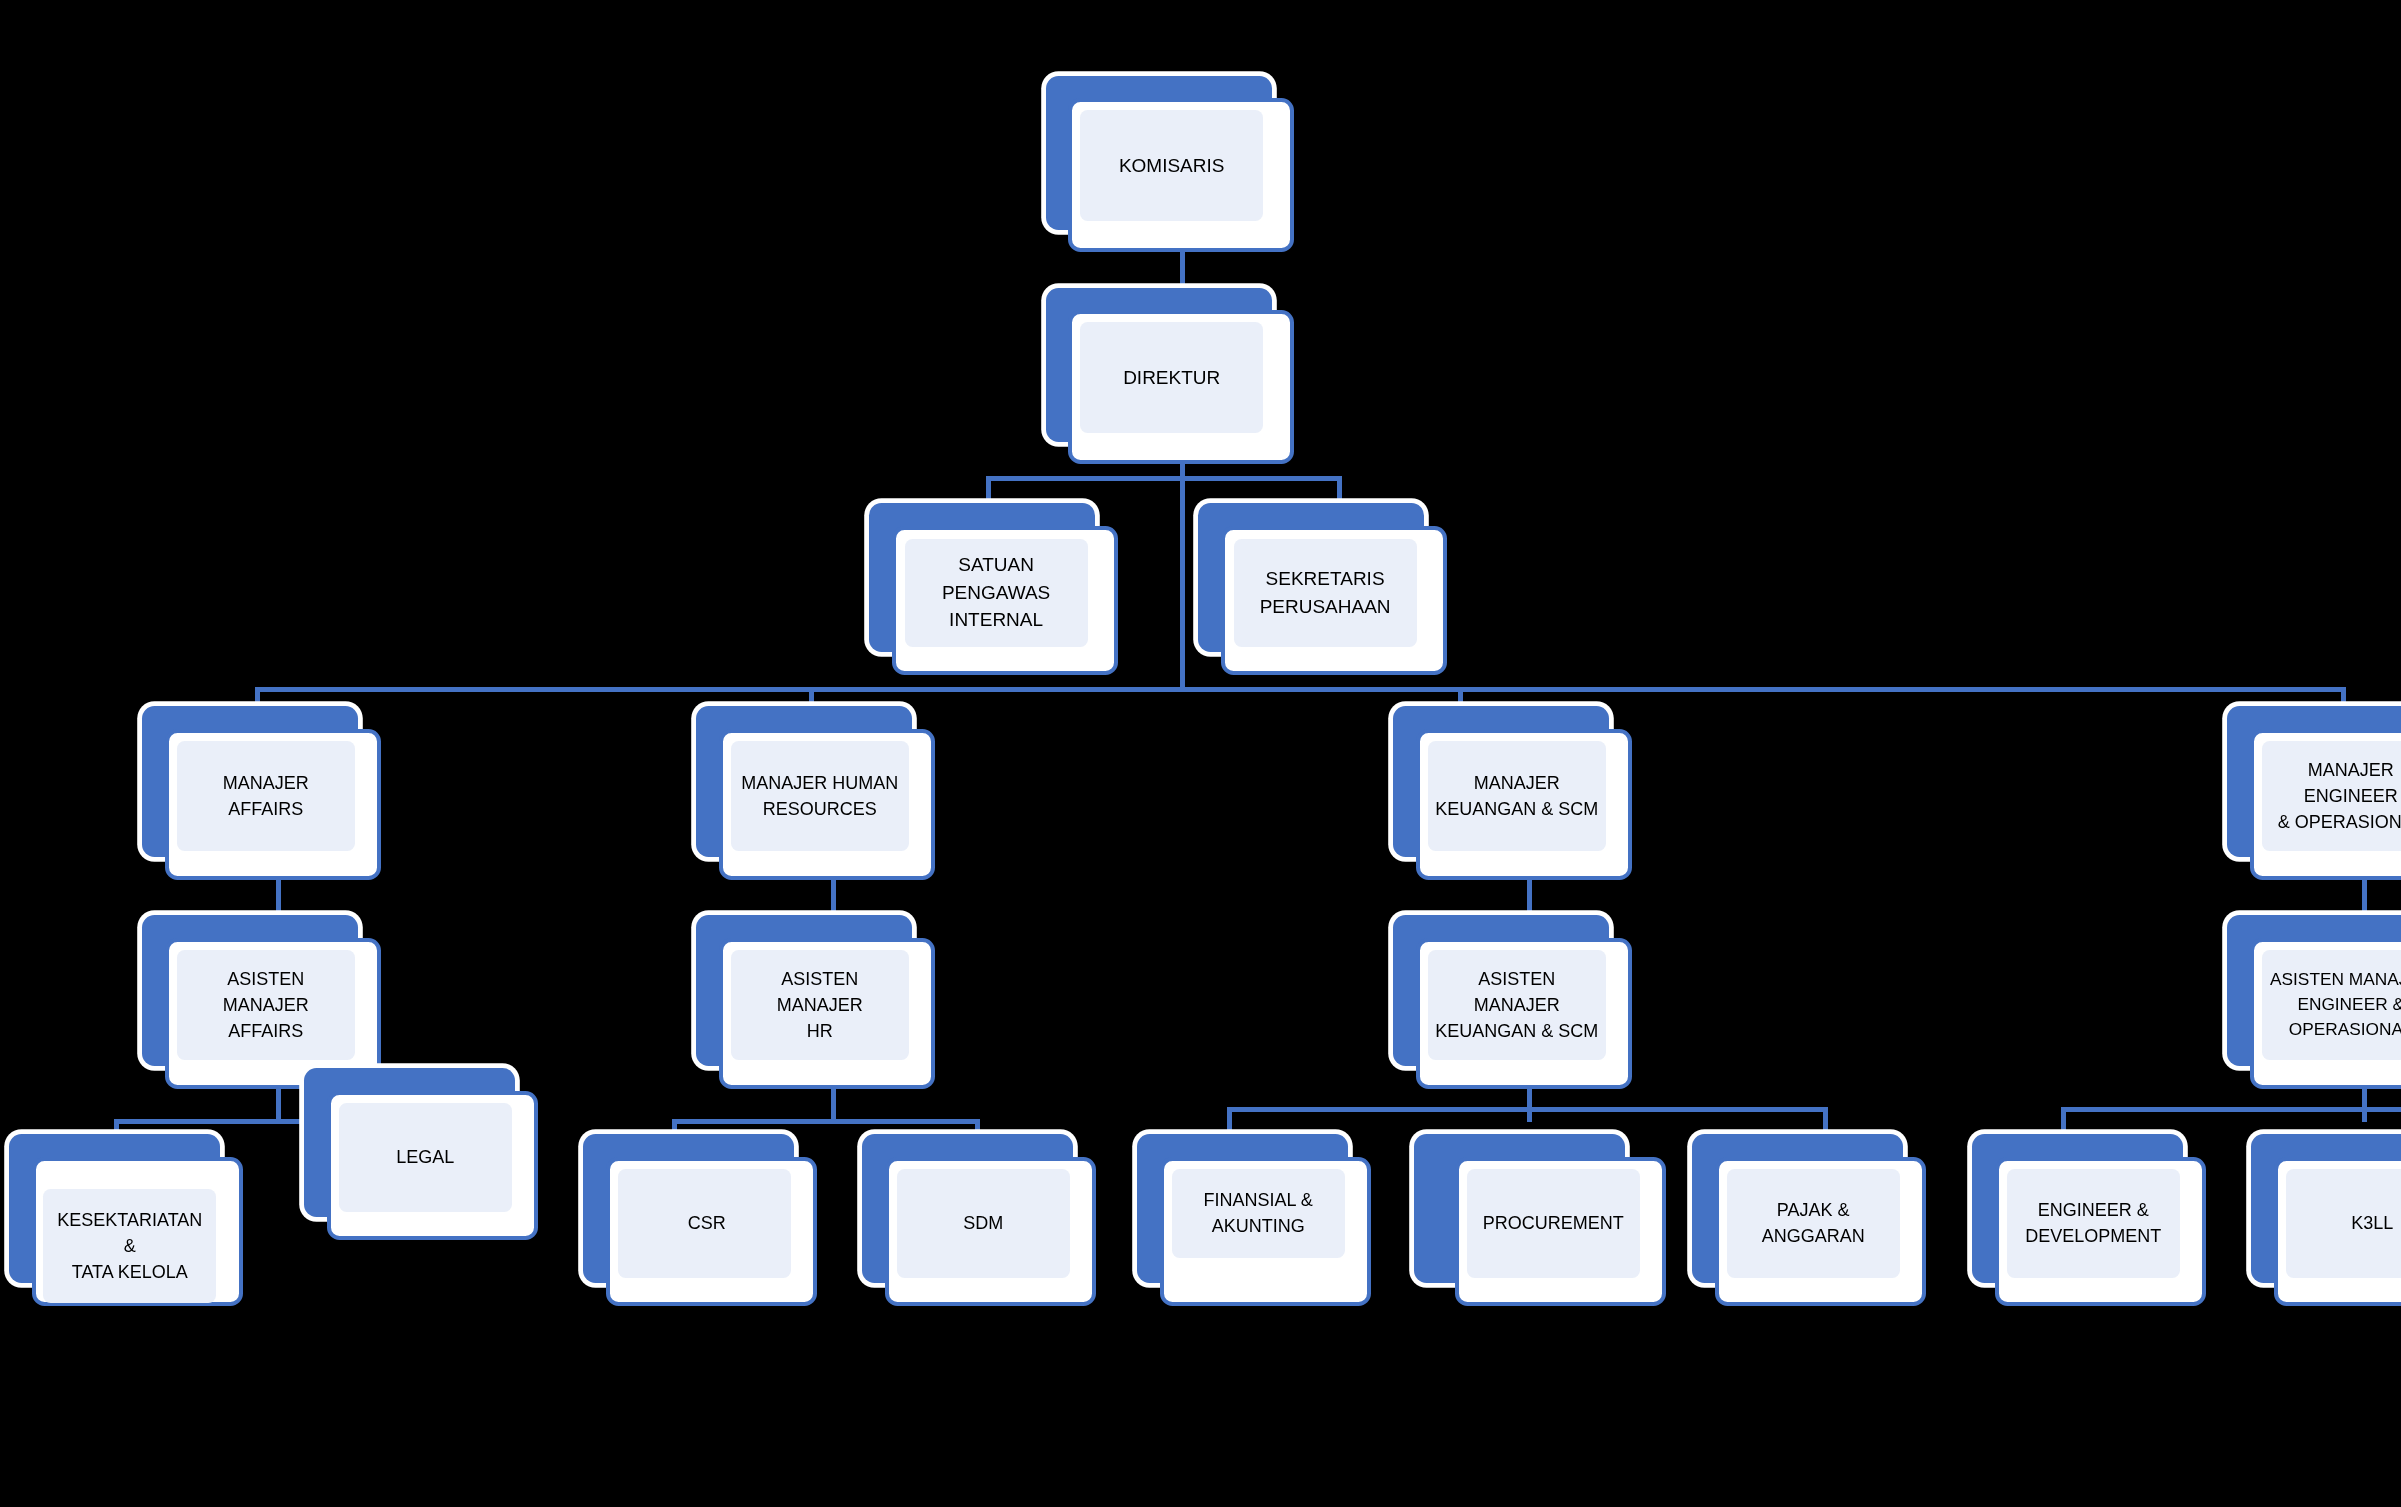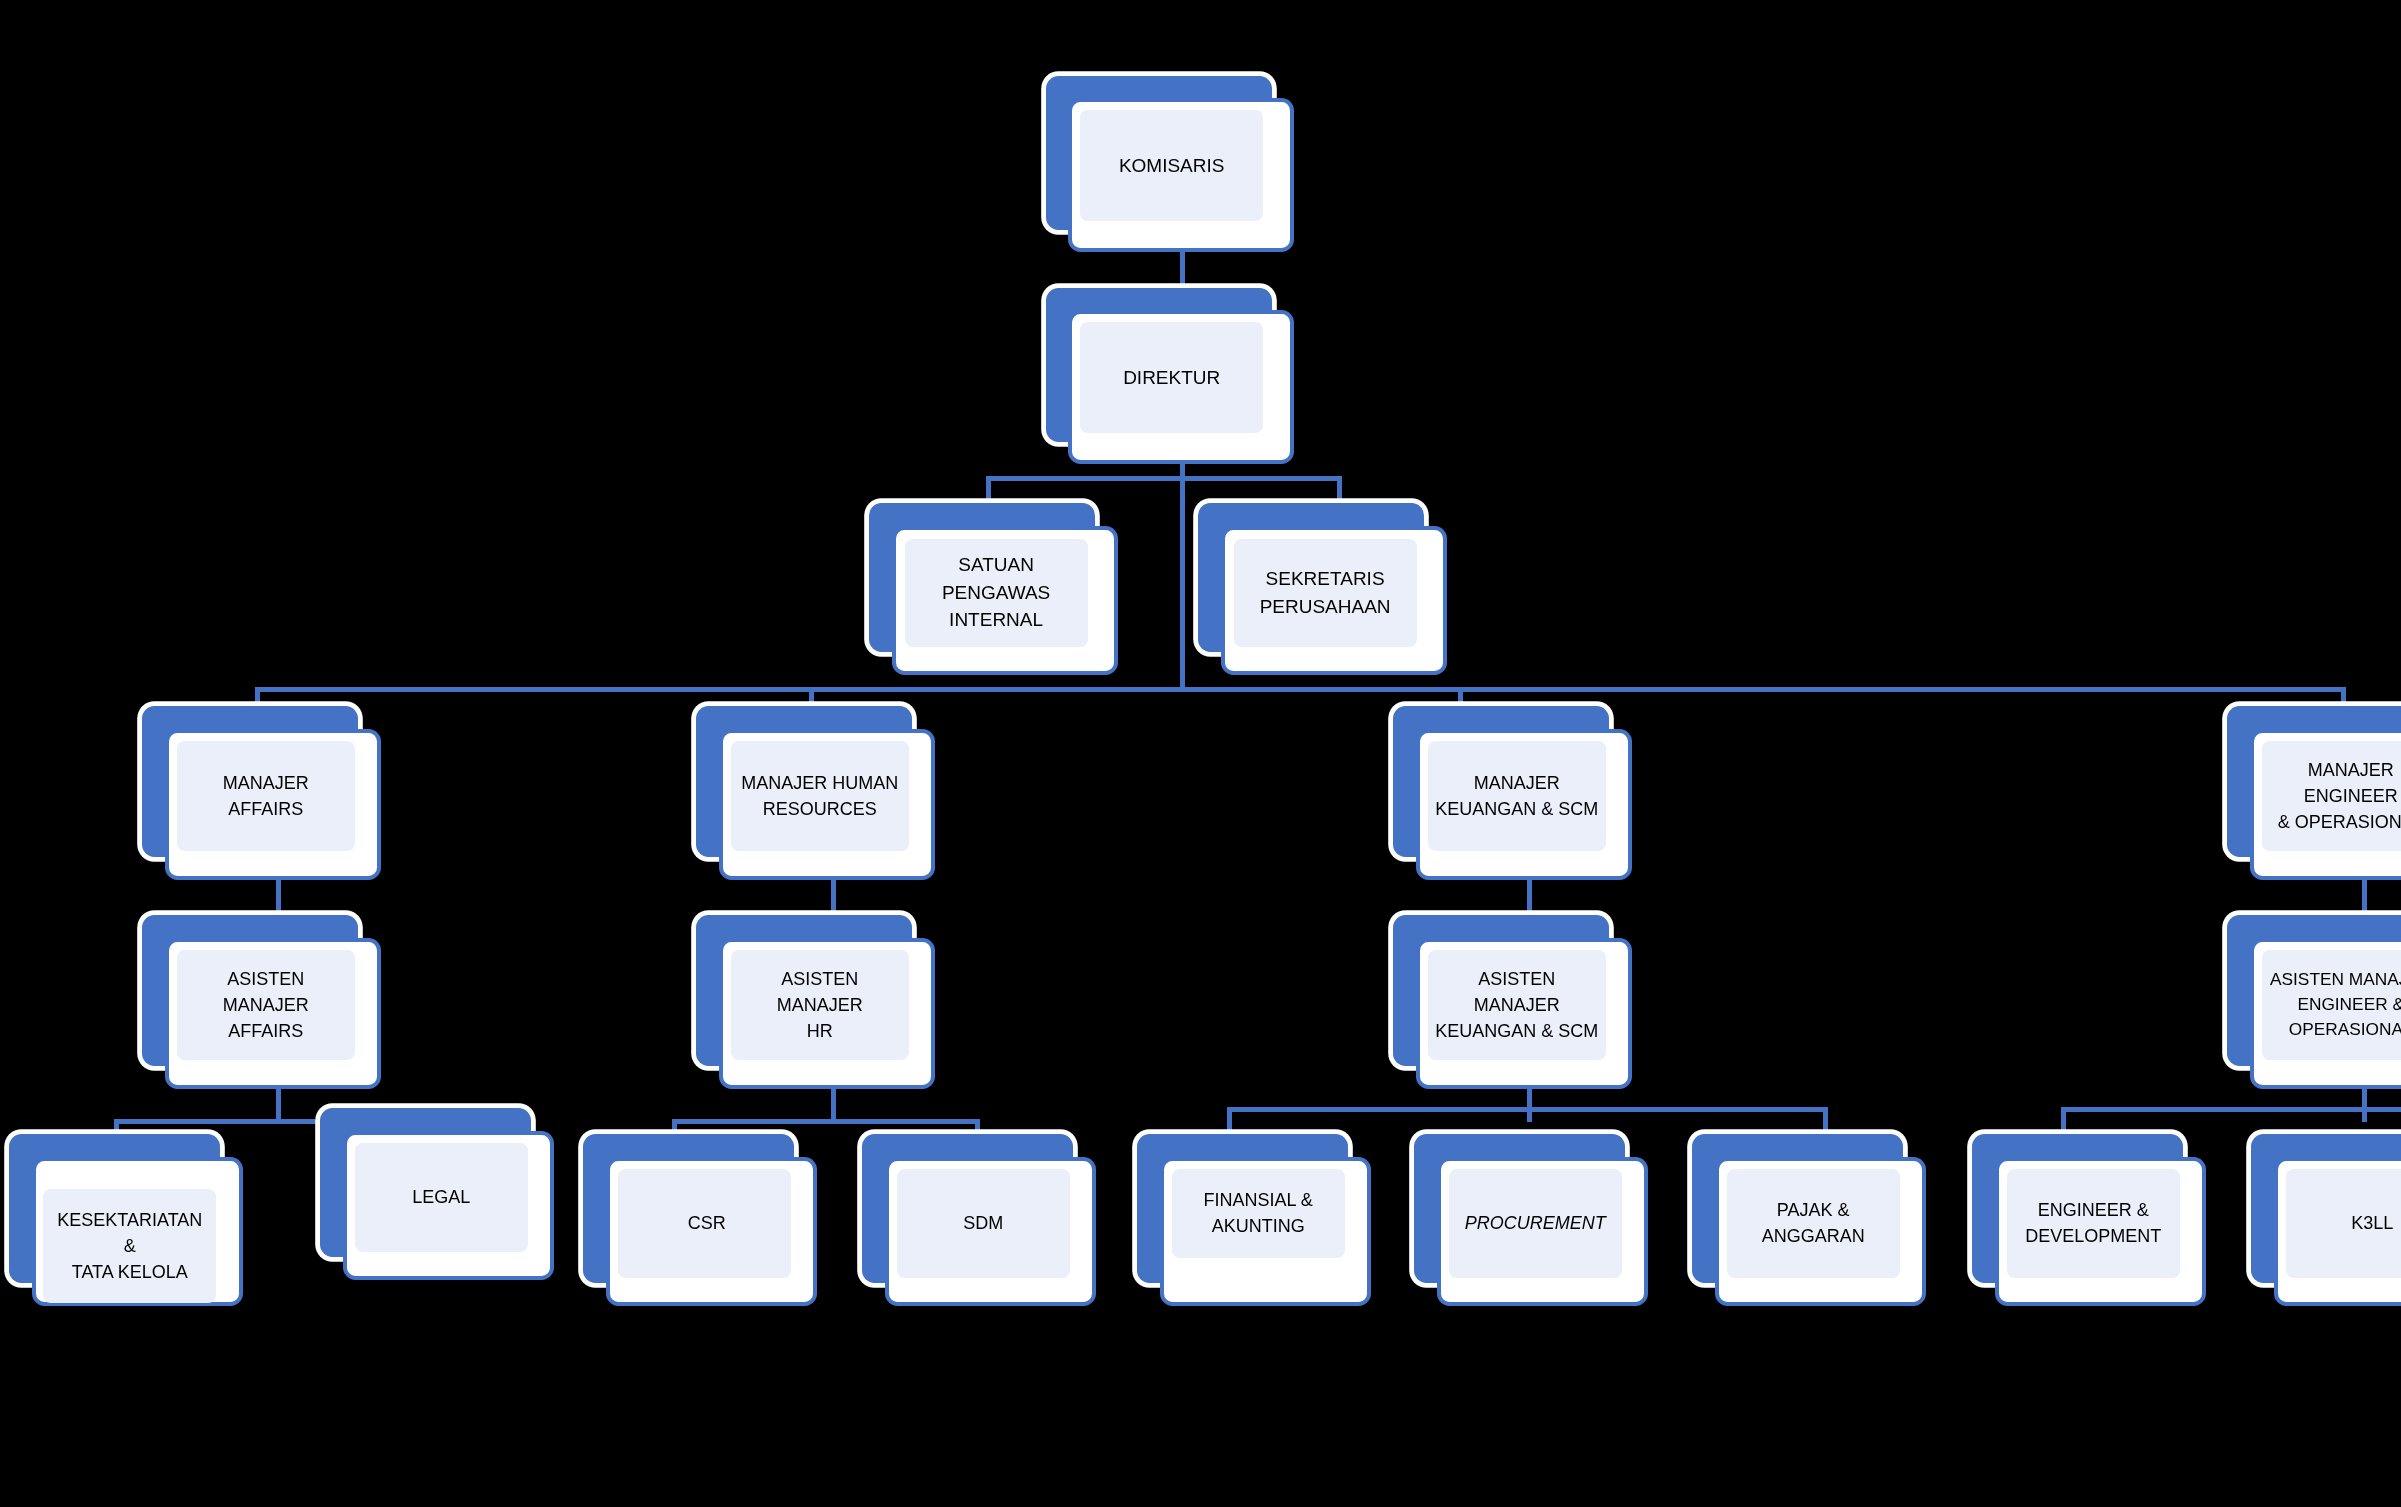--- a/index.html
+++ b/index.html
@@ -204,21 +204,21 @@
   </div>
 
   <div class="node" style="left:8.6px; top:1134px; width:211px; height:149px;">
     <div class="plate"></div>
     <div class="card" style="left:23px; top:23px; width:211px; height:149px;">
       <div class="fill" style="left:7.7px; top:7.7px; width:173px; height:114px; font-size:18px;margin-top:20px;">KESEKTARIATAN &amp;
 TATA KELOLA</div>
     </div>
   </div>
 
-  <div class="node" style="left:304px; top:1108px; width:211px; height:149px;margin-left:16px;">
+  <div class="node" style="left:304px; top:1068px; width:211px; height:149px;">
     <div class="plate"></div>
     <div class="card" style="left:23px; top:23px; width:211px; height:149px;">
       <div class="fill" style="left:7.7px; top:7.7px; width:173px; height:109px; font-size:18px;">LEGAL</div>
     </div>
   </div>
 
   <div class="node" style="left:583px; top:1134px; width:211px; height:149px;">
     <div class="plate"></div>
     <div class="card" style="left:23px; top:23px; width:211px; height:149px;">
       <div class="fill" style="left:7.7px; top:7.7px; width:173px; height:109px; font-size:18px;padding-left:12px;">CSR</div>
@@ -235,21 +235,21 @@
   <div class="node" style="left:1137px; top:1134px; width:211px; height:149px;">
     <div class="plate"></div>
     <div class="card" style="left:23px; top:23px; width:211px; height:149px;">
       <div class="fill" style="left:7.7px; top:7.7px; width:173px; height:89px; font-size:18px;">FINANSIAL &amp;
 AKUNTING</div>
     </div>
   </div>
 
   <div class="node" style="left:1414px; top:1134px; width:211px; height:149px;">
     <div class="plate"></div>
-    <div class="card" style="left:23px; top:23px; width:211px; height:149px;font-style:italic;">
+    <div class="card" style="left:41px; top:23px; width:211px; height:149px;">
       <div class="fill" style="left:7.7px; top:7.7px; width:173px; height:109px; font-size:18px;">PROCUREMENT</div>
     </div>
   </div>
 
   <div class="node" style="left:1692px; top:1134px; width:211px; height:149px;">
     <div class="plate"></div>
     <div class="card" style="left:23px; top:23px; width:211px; height:149px;">
       <div class="fill" style="left:7.7px; top:7.7px; width:173px; height:109px; font-size:18px;">PAJAK &amp; ANGGARAN</div>
     </div>
   </div>

